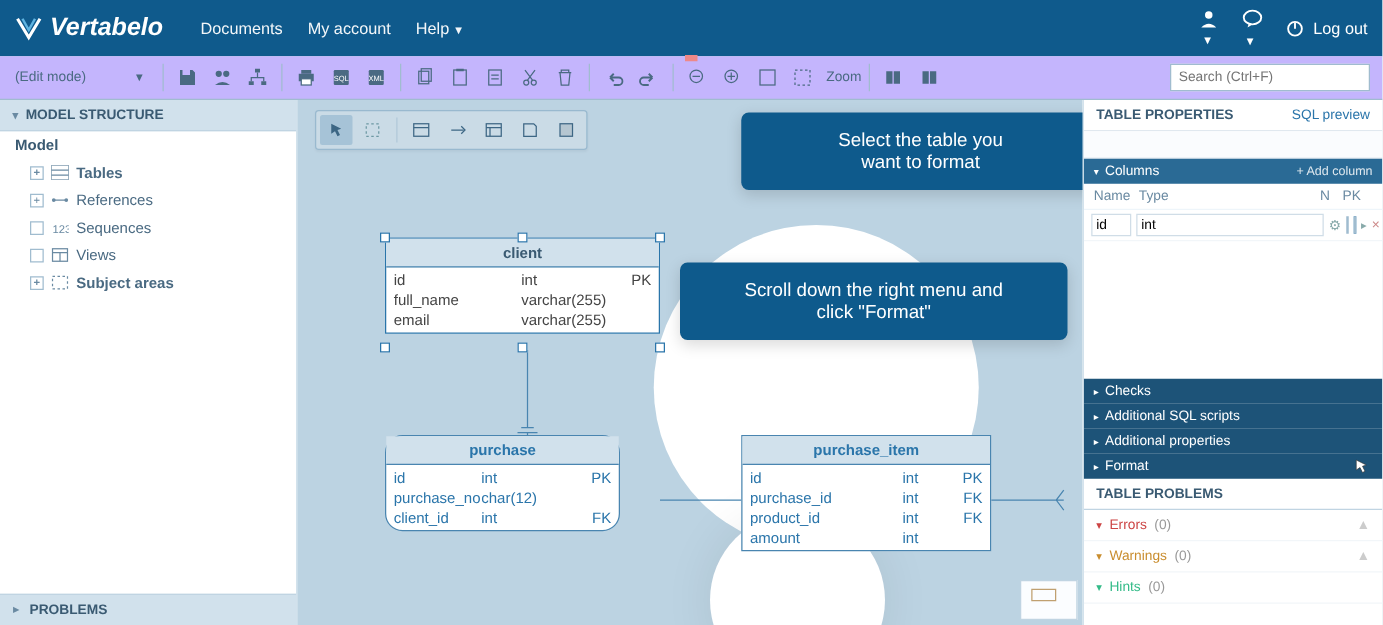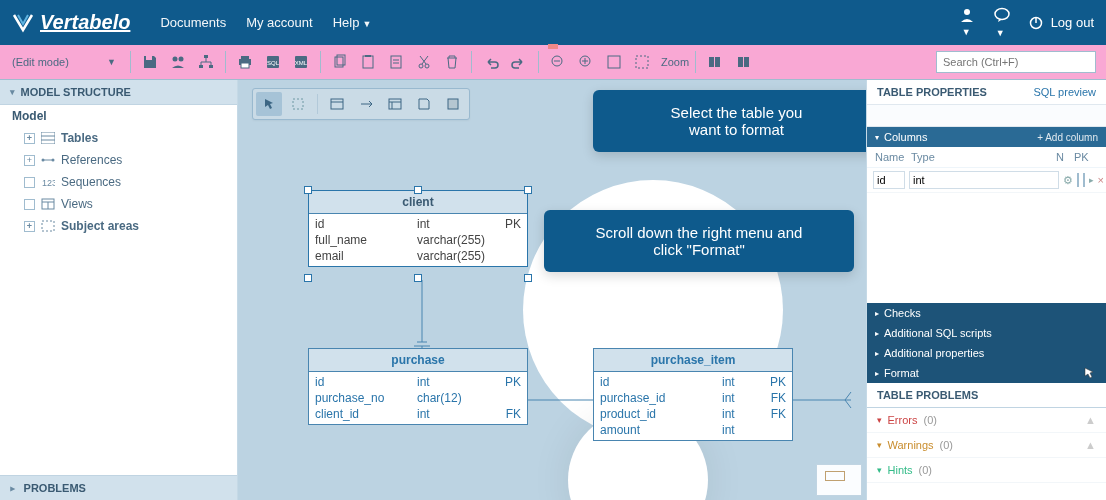--- a/index.html
+++ b/index.html
@@ -1,28 +1,28 @@
 <!DOCTYPE html>
 <html><head>
 <meta charset="utf-8">
 <style>
   * { box-sizing: border-box; margin: 0; padding: 0; font-family: "Segoe UI", Arial, sans-serif; }
   body { width: 1106px; height: 500px; overflow: hidden; background: #e8f0f5; position: relative; }
   
   
   .header { height: 45px; background: #0f5a8c; display: flex; align-items: center; color: #fff; padding: 0 12px; }
   .logo { display: flex; align-items: center; gap: 6px; margin-right: 30px; }
-  .logo-text { font-size: 20px; font-style: italic; font-weight: 600; text-decoration: underline; }
+  .logo-text { font-size: 20px; font-style: italic; font-weight: 600; }
   .header-links { display: flex; gap: 20px; font-size: 13px; }
   .header-link { cursor: pointer; opacity: 0.95; }
   .header-right { margin-left: auto; display: flex; align-items: center; gap: 18px; font-size: 13px; }
   .dropdown-caret { font-size: 9px; margin-left: 3px; }
 
   
-  .toolbar { height: 35px; background: #f9a8d4; border-bottom: 1px solid #a0bccf; display: flex; align-items: center; padding: 0 4px; gap: 2px; position: relative; }
+  .toolbar { height: 35px; background: #c4b5fd; border-bottom: 1px solid #a0bccf; display: flex; align-items: center; padding: 0 4px; gap: 2px; position: relative; }
   .edit-mode { font-size: 11px; color: #4a6a82; padding: 0 8px; display: flex; align-items: center; }
   .tb-dropdown { width: 120px; }
   .tb-sep { width: 1px; height: 22px; background: #a0bccf; margin: 0 4px; }
   .tb-btn { width: 26px; height: 26px; display: flex; align-items: center; justify-content: center; color: #4a6a82; cursor: pointer; border-radius: 2px; }
   .zoom-label { font-size: 11px; color: #4a6a82; margin-left: 4px; }
   .search-box { margin-left: auto; margin-right: 6px; }
   .search-box input { width: 160px; height: 22px; border: 1px solid #a0bccf; padding: 0 6px; font-size: 11px; background: #fff; }
   .marker-top { position: absolute; top: -1px; left: 50%; width: 10px; height: 5px; background: #e88; transform: translateX(-50%); }
   
   
@@ -399,21 +399,21 @@
           </div>
       </div>
     </div>
     <div class="sel-handle" style="left:66px; top:106px;"></div>
     <div class="sel-handle" style="left:176px; top:106px;"></div>
     <div class="sel-handle" style="left:286px; top:106px;"></div>
     <div class="sel-handle" style="left:66px; top:194px;"></div>
     <div class="sel-handle" style="left:286px; top:194px;"></div>
     <div class="sel-handle" style="left:176px; top:194px;"></div>
 
-    <div class="db-table blue" style="left:70px; top:268px; width:220px;">
+    <div class="db-table blue" style="left:70px; top:268px; width:188px;border-radius:14px;">
       <div class="db-table-header">purchase</div>
       <div class="db-table-body">
         <div class="db-row">
             <span class="db-col-name">id</span>
             <span class="db-col-type">int</span>
             <span class="db-col-key">PK</span>
           </div>
         <div class="db-row">
             <span class="db-col-name">purchase_no</span>
             <span class="db-col-type">char(12)</span>

